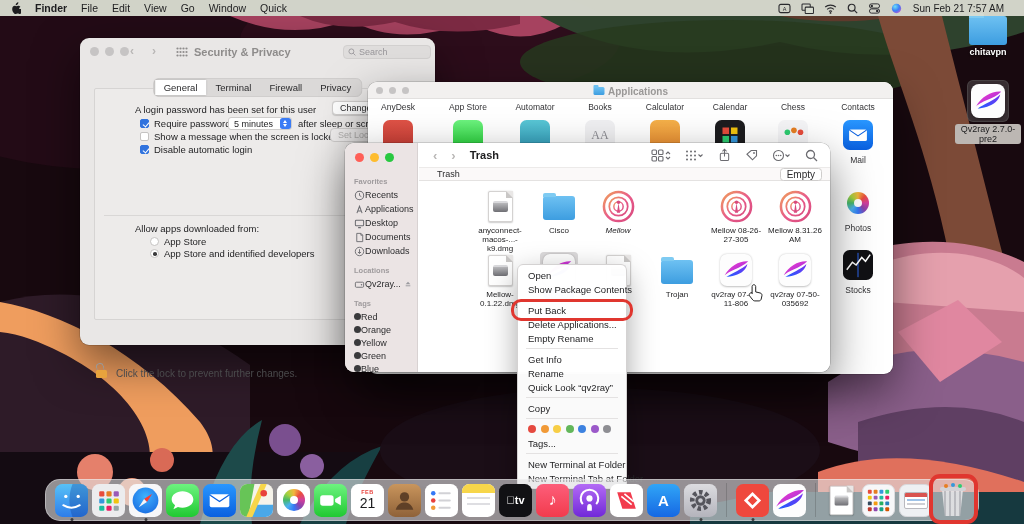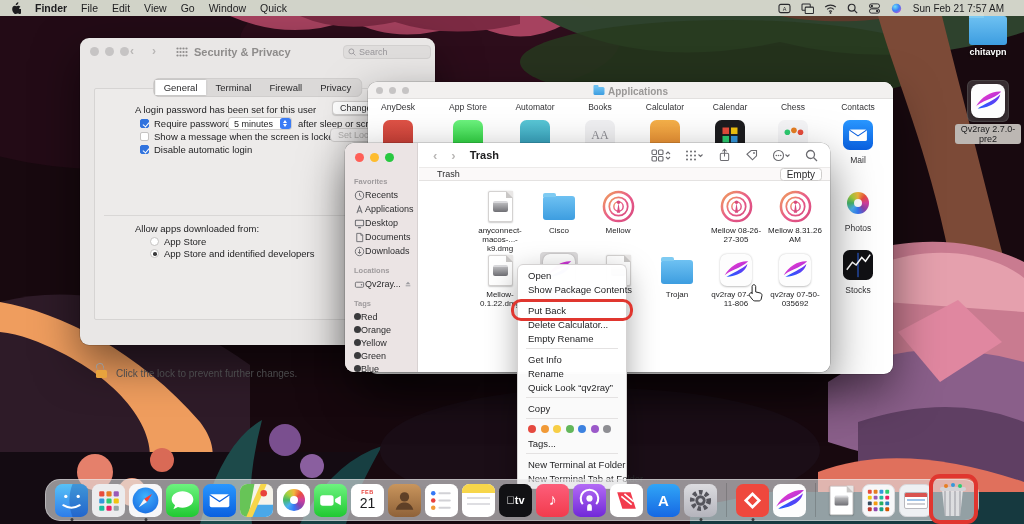--- a/index.html
+++ b/index.html
@@ -572,21 +572,21 @@
             </div>
           </div>
           <div class="file-label">anyconnect-macos-...-k9.dmg</div>
         </div>
         <div class="file-cell" style="left: 111px; top: 7px;">
           <div class="file-icon-wrap">
             <div class="fi-folder"></div>
           </div>
           <div class="file-label">Cisco</div>
         </div>
-        <div class="file-cell" style="left: 170px; top: 7px;">
+        <div class="file-cell" style="left: 170px; top: 7px; font-style: italic;">
           <div class="file-icon-wrap">
             <svg width="33" height="33" viewBox="0 0 34 34">
  <defs>
                 <linearGradient id="mg" x1="0" y1="0" x2="1" y2="1">
                   <stop offset="0" stop-color="#f0a05a"></stop>
                   <stop offset=".5" stop-color="#e85c8a"></stop>
                   <stop offset="1" stop-color="#d84a7e"></stop>
                 </linearGradient>
               </defs>
  <circle cx="17" cy="17" r="15" fill="#fff" stroke="url(#mg)" stroke-width="2.6"></circle>
@@ -723,21 +723,21 @@
         </div>
       </div>
   </div>
 </div>
 
 <div id="ctx-menu">
     <div class="ctx-item">Open</div>
     <div class="ctx-item">Show Package Contents</div>
     <div class="ctx-sep"></div>
     <div class="ctx-item">Put Back<div class="ctx-anno"></div></div>
-    <div class="ctx-item">Delete Calculator...</div>
+    <div class="ctx-item">Delete Applications...</div>
     <div class="ctx-item">Empty Rename</div>
     <div class="ctx-sep"></div>
     <div class="ctx-item">Get Info</div>
     <div class="ctx-item">Rename</div>
     <div class="ctx-item">Quick Look “qv2ray”</div>
     <div class="ctx-sep"></div>
     <div class="ctx-item">Copy</div>
     <div class="ctx-sep"></div>
     <div class="ctx-colors">
       <span style="background: rgb(229, 73, 63);"></span>

